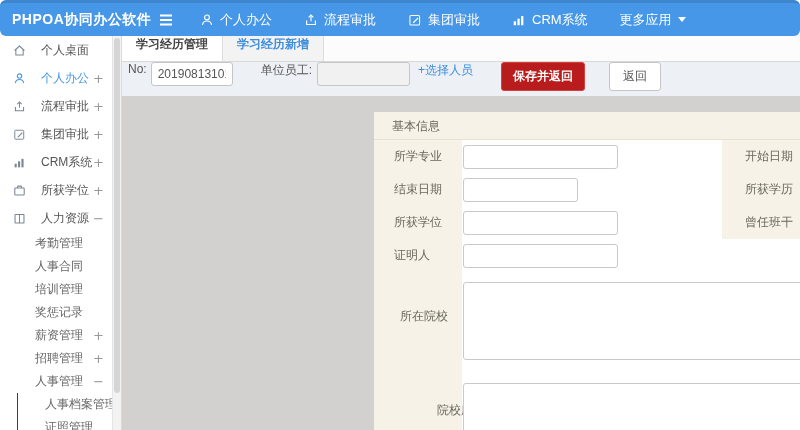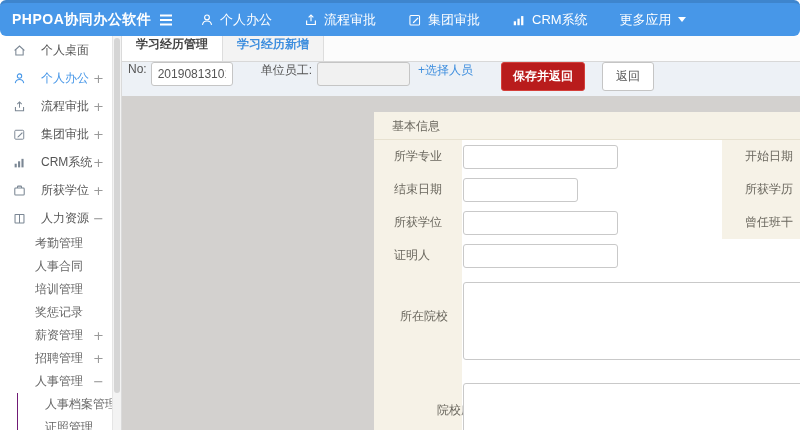--- a/index.html
+++ b/index.html
@@ -46,21 +46,21 @@
   .toolbar { height:34px; background:#edf1f6; display:flex; align-items:flex-start; padding-left:6px; color:#555; }
   .tb-input { height:24px; border:1px solid #c5c5c5; border-radius:3px; background:#fff;
     padding:0 6px; font-size:12px; color:#555; margin-left:4px; font-family:"Liberation Sans",sans-serif; }
   .tb-input.no { width:82px; }
   .tb-input.emp { width:93px; background:#f1f1f1; margin-left:5px; }
   .tb-label { margin-left:28px; }
   .link-blue { color:#3e8ede; margin-left:8px; cursor:pointer; white-space:nowrap; }
   .btn-red { margin-left:28px; background:#b91c1c; border:1px solid #d43f3a; color:#fff;
     font-weight:bold; border-radius:3px; padding:5px 11px; font-size:12px; cursor:pointer;
     font-family:"Liberation Sans",sans-serif; }
-  .btn-plain { margin-left:17px; background:#fff; border:1px solid #c5c5c5; border-radius:3px;
+  .btn-plain { margin-left:24px; background:#fff; border:1px solid #c5c5c5; border-radius:3px;
     color:#555; padding:5px 13px; font-size:12px; cursor:pointer; font-family:"Liberation Sans",sans-serif; }
 
   
   .workarea { flex:1; background:#d3d1cf; position:relative; overflow:hidden; }
   .form-panel { position:absolute; left:252px; top:16px; width:640px; height:360px; background:#fff; }
   .form-header { height:28px; line-height:28px; background:#f6f2e7; border-bottom:1px solid #e7e1d0;
     padding-left:18px; color:#6a675e; }
   .form-body { position:relative; height:332px; }
   .strip-left { position:absolute; left:0; top:0; bottom:0; width:88px; background:#f6f2e7; }
   .frow { position:relative; display:flex; height:33px; align-items:center; }

